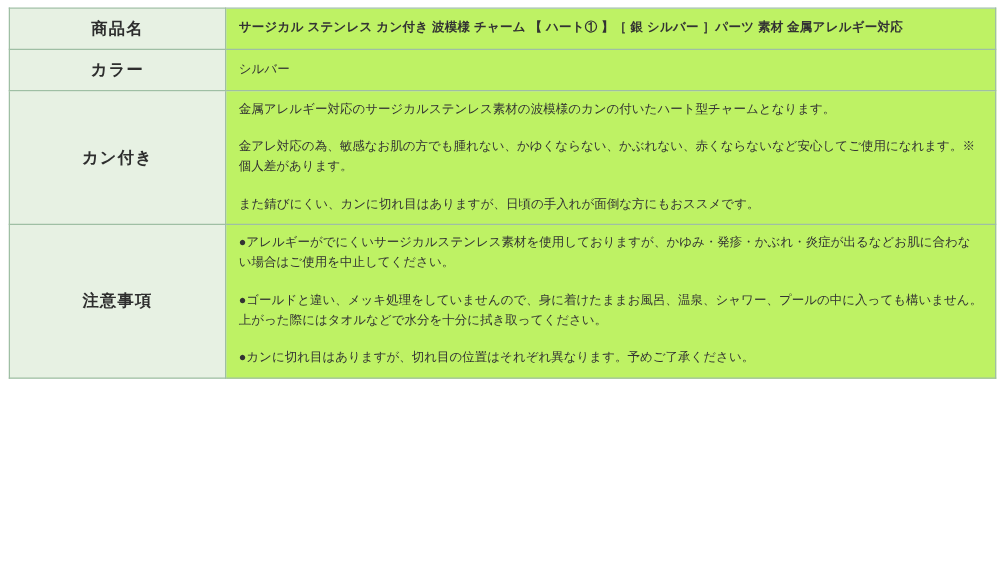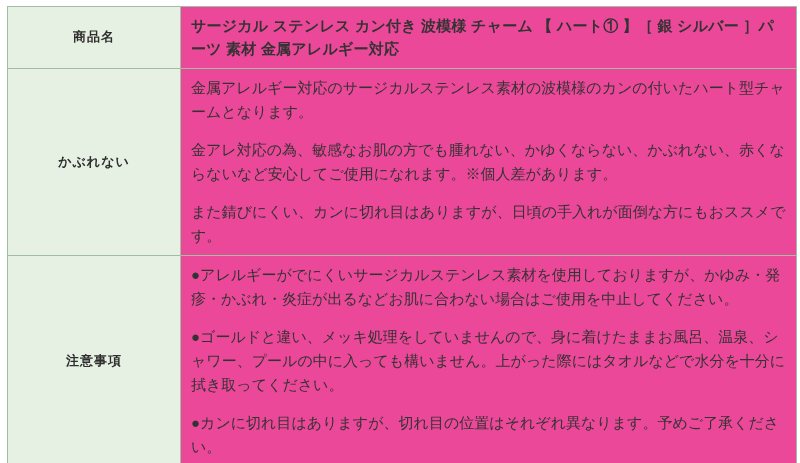--- a/index.html
+++ b/index.html
@@ -36,22 +36,22 @@
   table.spec th {
     width: 152px;
     background: #e7f1e3;
     color: #2e2e2e;
     font-size: 13px;
     font-weight: bold;
     text-align: center;
     letter-spacing: 1px;
   }
   table.spec td {
-    background: #ec4899;
-    font-size: 15px;
+    background: #bef264;
+    font-size: 10px;
     line-height: 1.55;
     color: #333333;
     text-align: left;
   }
   td.title-cell {
     font-weight: bold;
     font-size: 13px;
     color: #222222;
     letter-spacing: 0.2px;
   }
@@ -80,23 +80,29 @@
 
       <tr>
         <th>商品名</th>
         <td class="title-cell">
           <p>サージカル ステンレス カン付き 波模様 チャーム 【 ハート① 】［ 銀 シルバー ］パーツ 素材 金属アレルギー対応</p>
         </td>
       </tr>
 
 
 
+      <tr>
+        <th>カラー</th>
+        <td class="pad-small">
+          <p>シルバー</p>
+        </td>
+      </tr>
 
       <tr>
-        <th>かぶれない</th>
+        <th>カン付き</th>
         <td class="desc-cell">
           <p>金属アレルギー対応のサージカルステンレス素材の波模様のカンの付いたハート型チャームとなります。</p>
           <p>金アレ対応の為、敏感なお肌の方でも腫れない、かゆくならない、かぶれない、赤くならないなど安心してご使用になれます。※個人差があります。</p>
           <p>また錆びにくい、カンに切れ目はありますが、日頃の手入れが面倒な方にもおススメです。</p>
         </td>
       </tr>
 
       <tr>
         <th>注意事項</th>
         <td class="notes-cell">

